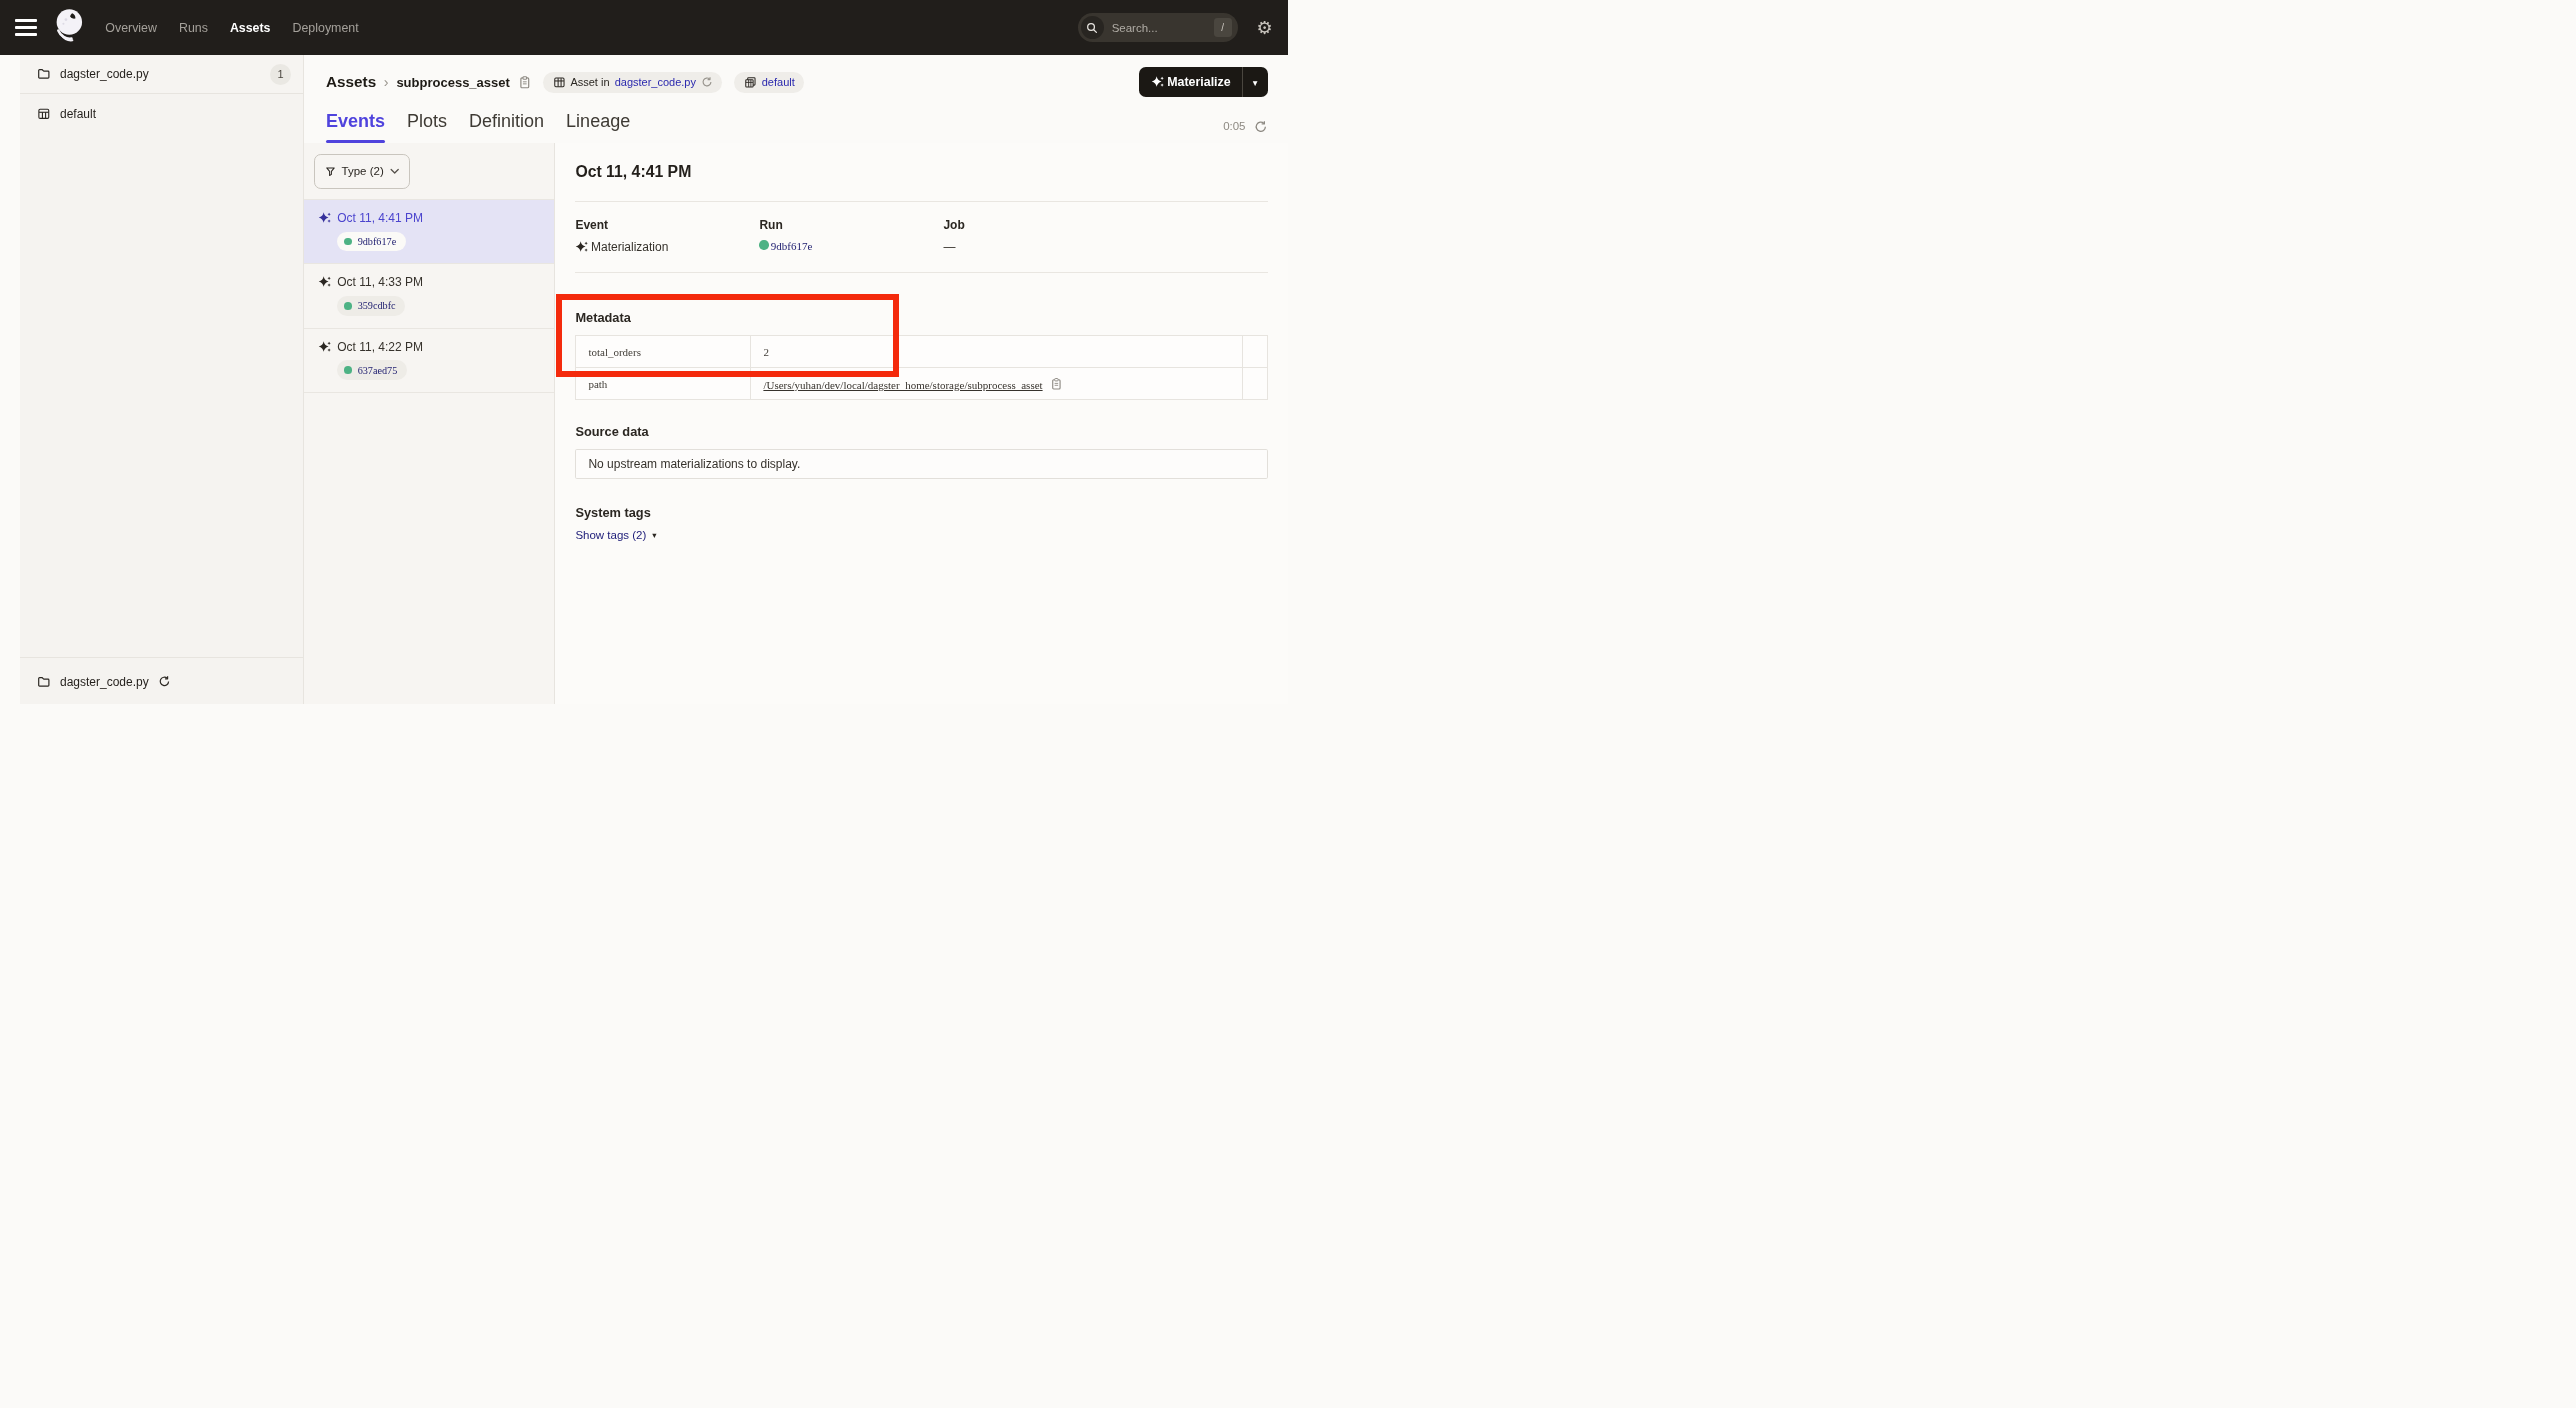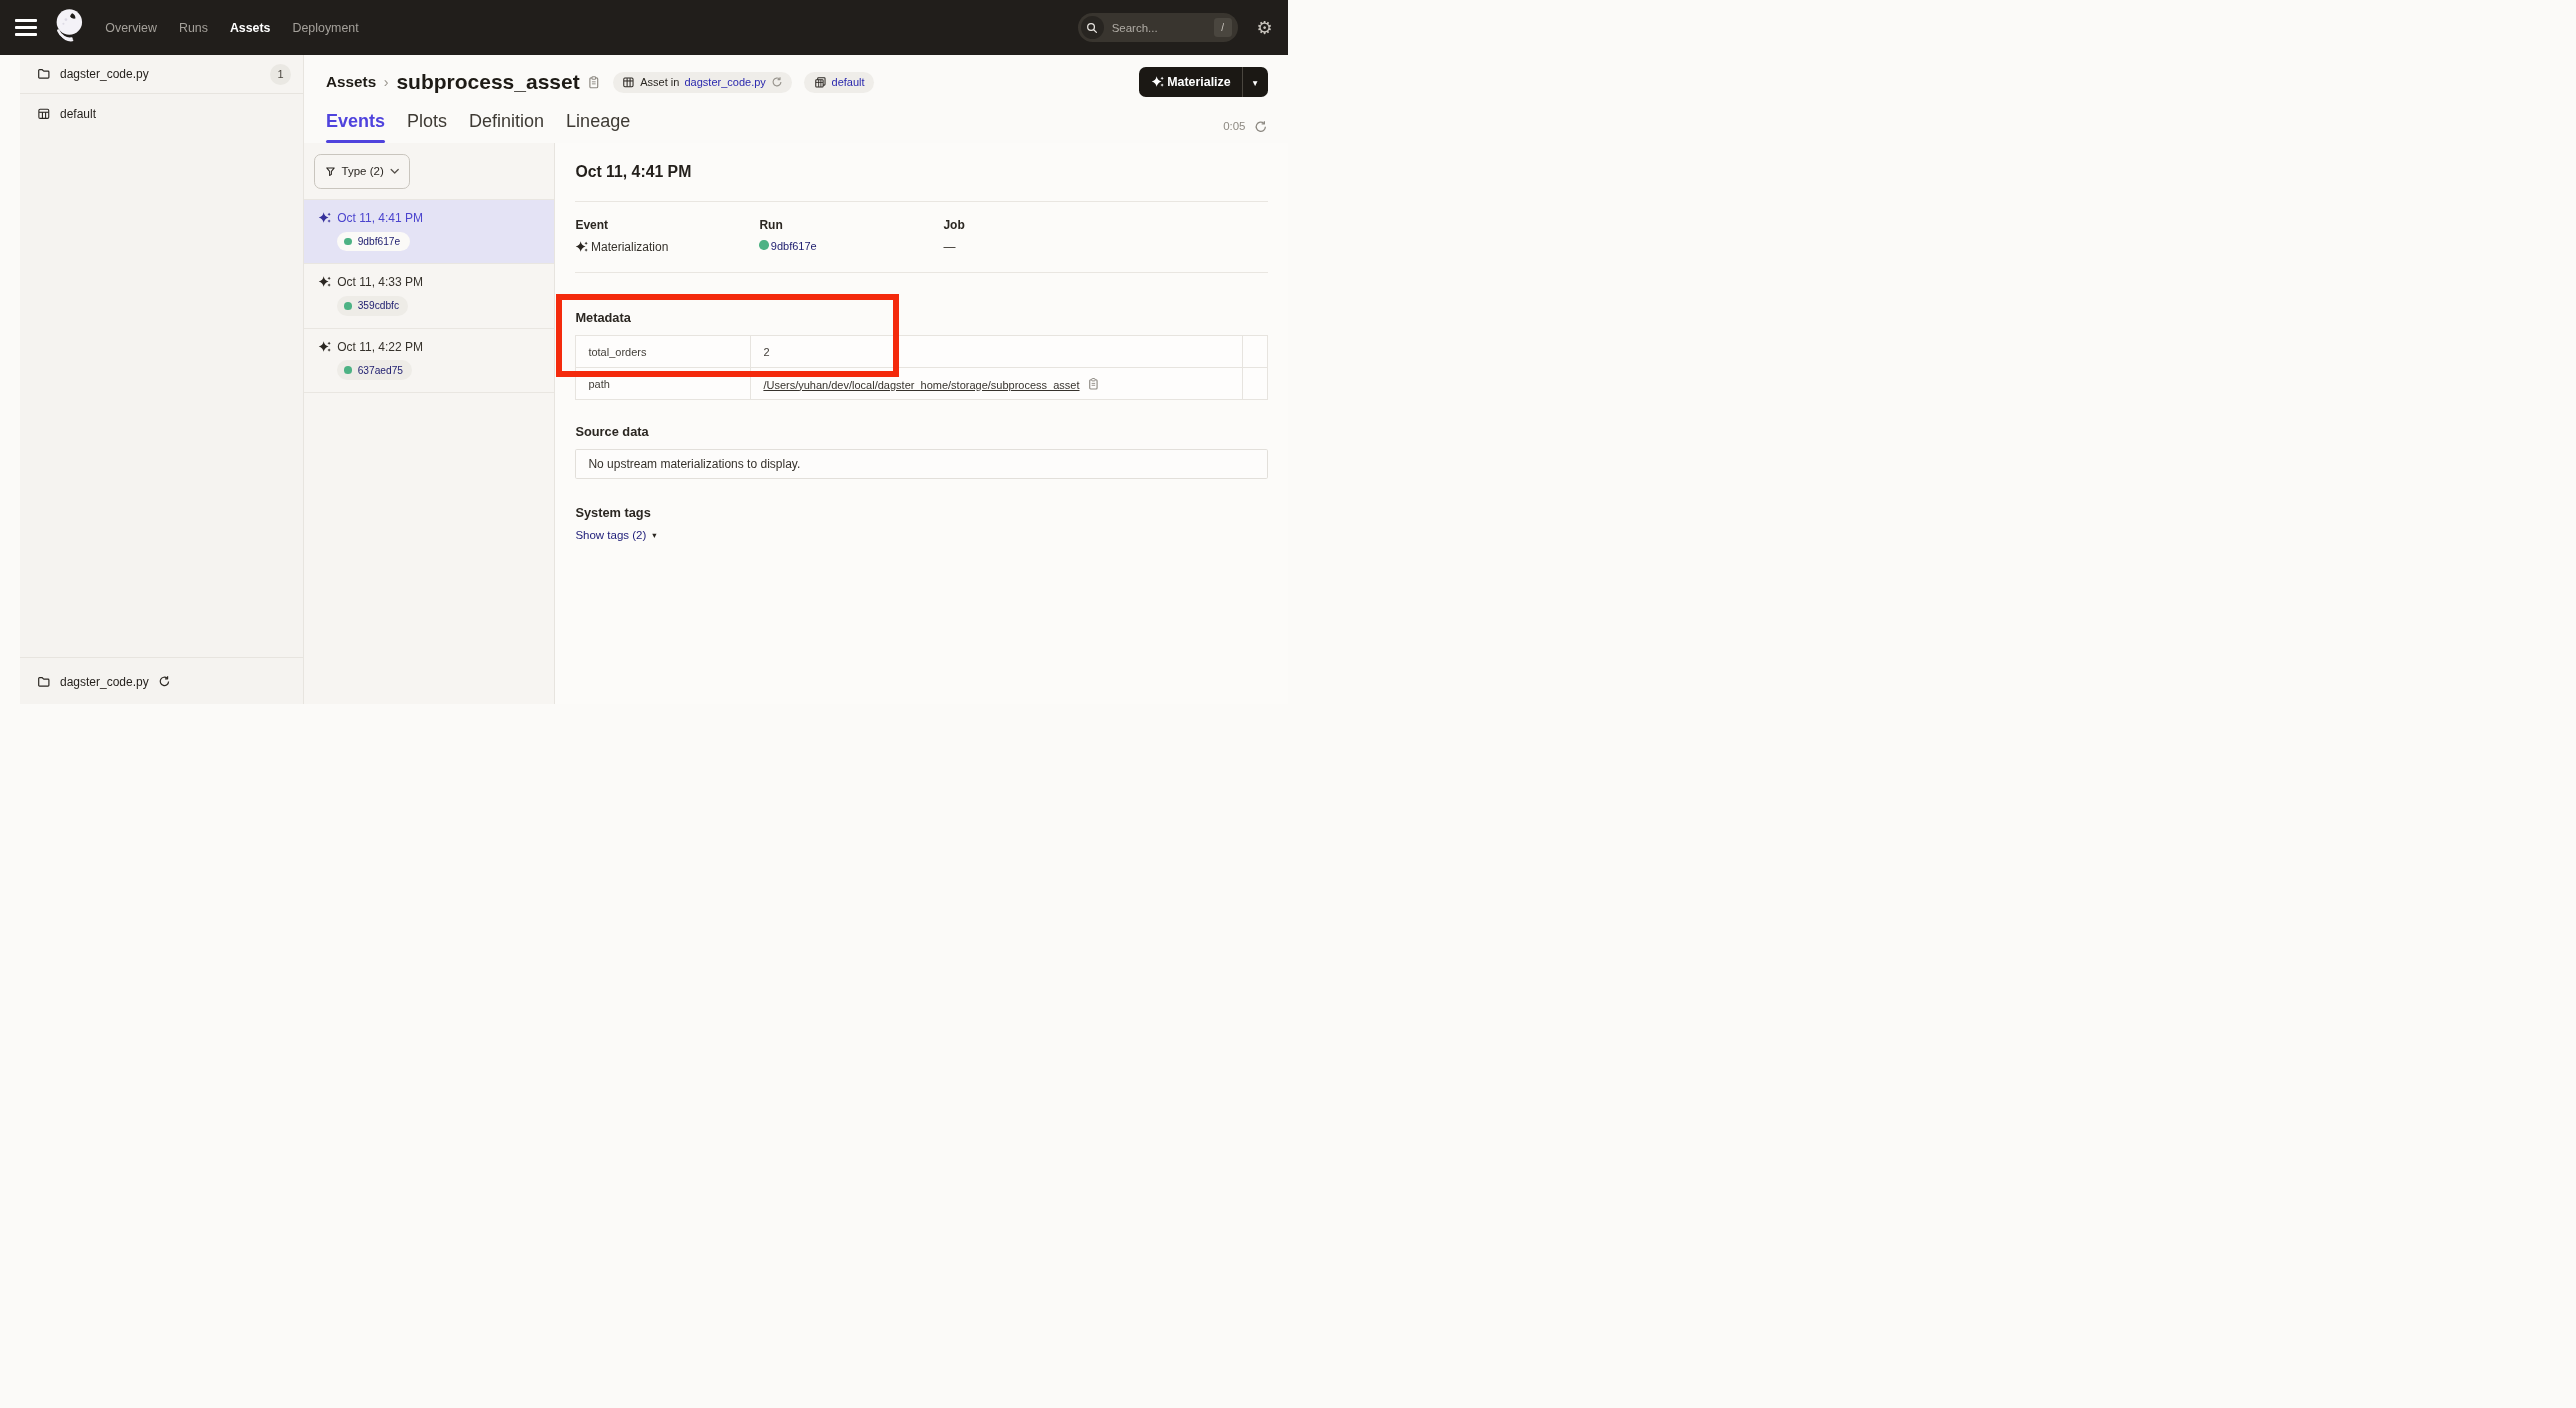--- a/index.html
+++ b/index.html
@@ -1,18 +1,18 @@
 <!DOCTYPE html>
 <html style="font-size:13.6px"><head>
 <meta charset="utf-8">
 <style>
   * { margin:0; padding:0; box-sizing:border-box; }
   html,body { width:1288px; height:704px; overflow:hidden;
     font-family:"Liberation Sans","DejaVu Sans",sans-serif; background:#FBFAF8; }
-  .mono { font-family:Liberation Sans, sans-serif; }
+  .mono { font-family:Liberation Serif, serif; }
 
   
   .topnav { height:55px; background:#211E1B; display:flex; align-items:center; padding:0 15.3px; }
   .hamburger { width:22px; display:flex; flex-direction:column; gap:4.3px; cursor:pointer; margin-right:12px; }
   .hamburger span { height:2.6px; background:#FFFFFF; border-radius:0.9px; }
   .logo { width:39px; height:46px; margin-right:17px; }
   .nav-links { display:flex; gap:22px; align-items:center; }
   .nav-link { font-size:12.4px; color:#A4A09A; cursor:pointer; }
   .nav-link.active { color:#FFFFFF; font-weight:700; }
   .nav-spacer { flex:1; }
@@ -33,21 +33,21 @@
   .side-fill { flex:1; }
   .side-bottom { height:48px; border-top:0.9px solid #E7E4DF; display:flex; align-items:center; padding:0 17px; gap:9.4px; font-size:12px; color:#231F1B; }
   .icon-dark { color:#2B2722; display:flex; }
 
   
   .main { flex:1; display:flex; flex-direction:column; background:#FBFAF8; }
   .page-head { padding:12px 20.4px 0 22px; display:flex; align-items:center; }
   .crumb { display:flex; align-items:center; gap:7.7px; }
   .crumb-root { font-size:15.3px; font-weight:700; color:#1E1B16; cursor:pointer; }
   .crumb-sep { font-size:14.5px; color:#9B968F; }
-  .crumb-cur { font-size:21px; font-weight:700; color:#1E1B16; }
+  .crumb-cur { font-size:13px; font-weight:700; color:#1E1B16; }
   .copy-icn { color:#8D8982; display:flex; cursor:pointer; }
   .badge { margin-left:12px; height:21px; background:#EFEDE9; border-radius:11px; display:flex; align-items:center; gap:5.1px; padding:0 9.4px; font-size:11px; color:#2B2722; cursor:pointer; }
   .badge .blue { color:#2A28AE; }
   .badge .refresh { color:#97938C; display:flex; }
   .head-spacer { flex:1; }
   .mat-btn { height:30px; background:#1B1814; border-radius:6.8px; display:flex; align-items:center; color:#FFFFFF; cursor:pointer; }
   .mat-main { display:flex; align-items:flex-start; gap:3px; padding:0 11px 0 12px; font-size:12.4px; font-weight:600; }
   .mat-div { width:0.9px; height:30px; background:#4A463F; }
   .mat-caret { padding:0 10.2px; font-size:9.4px; color:#FFFFFF; }
 

